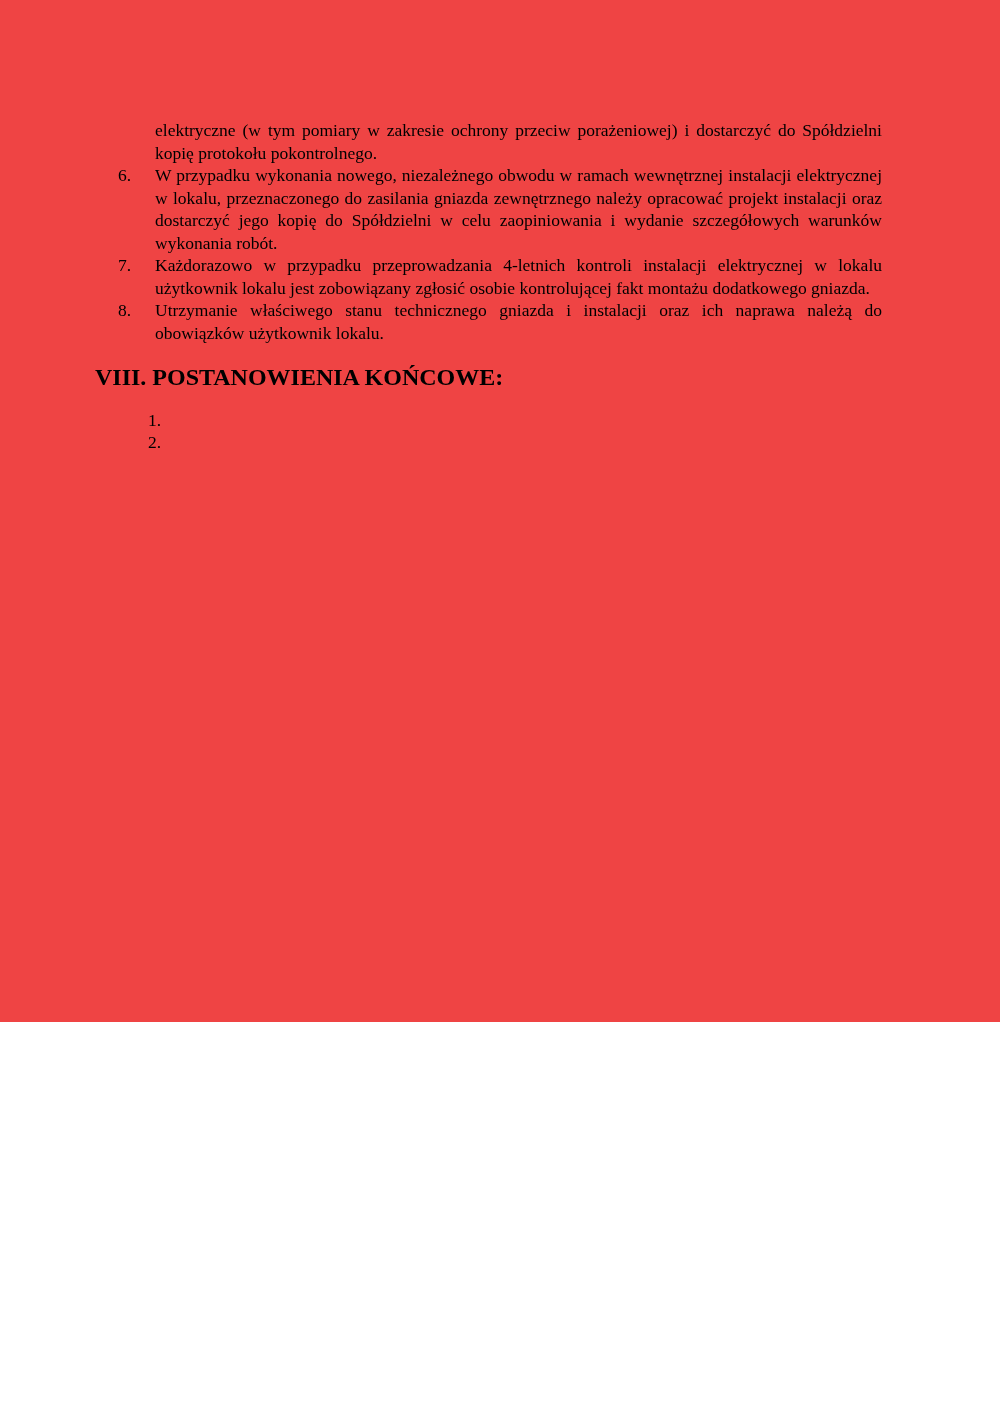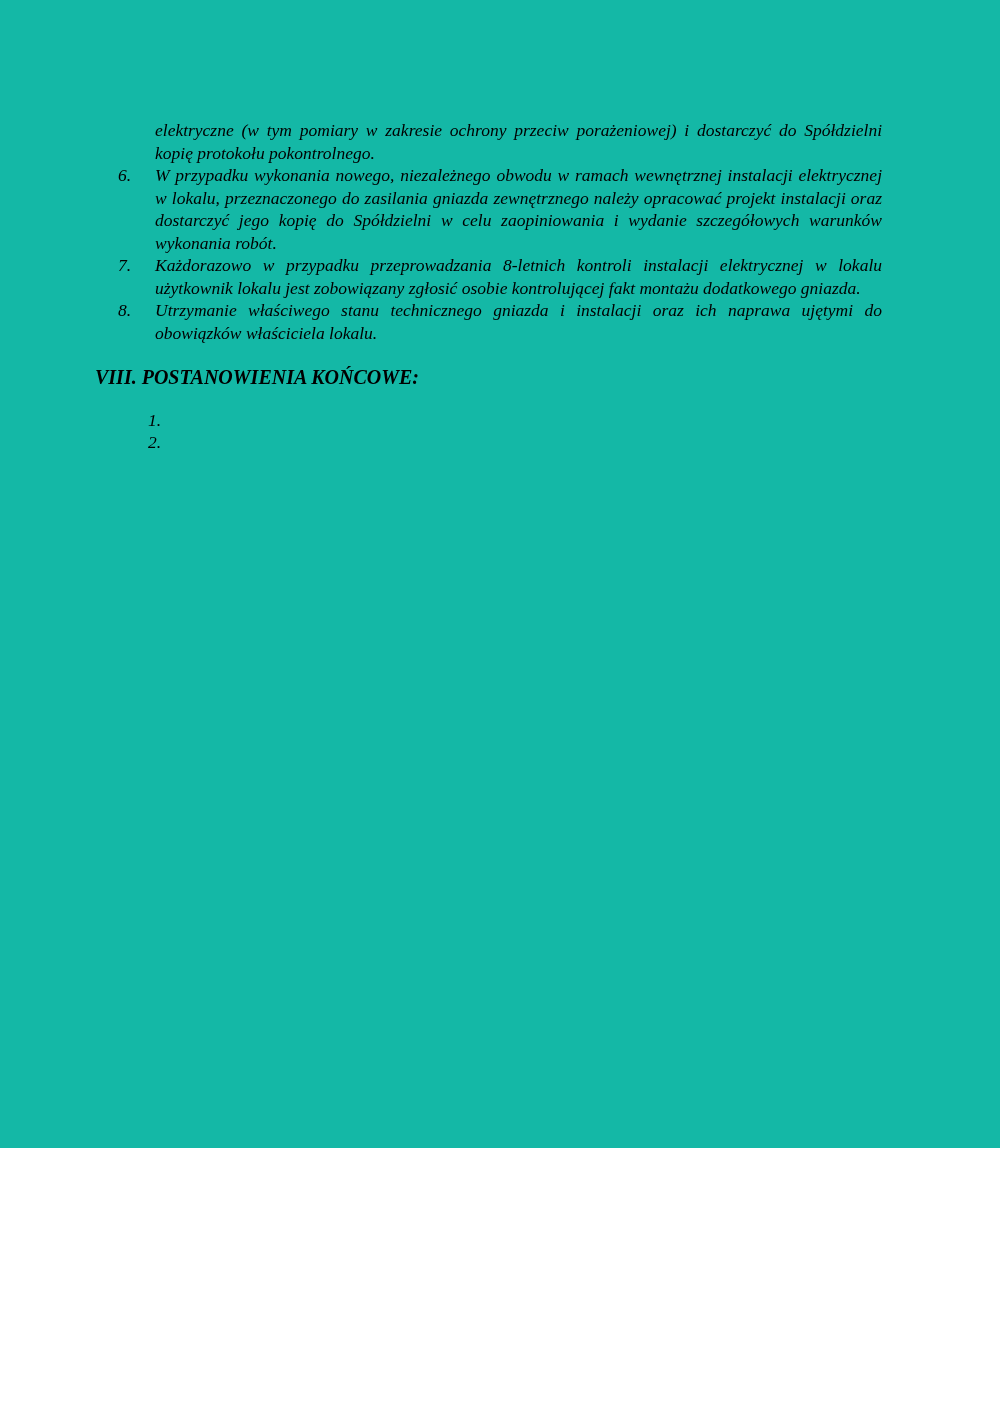--- a/index.html
+++ b/index.html
@@ -3,28 +3,27 @@
 <meta charset="utf-8">
 <style>
   html, body {
     margin: 0;
     padding: 0;
     background: #ffffff;
   }
   .page {
     position: relative;
     width: 1000px;
-    height: 1148px;
-    background: #14b8a6;
+    height: 1022px;
+    background: #ef4444;
     color: #000000;
     font-family: "Liberation Serif", "DejaVu Serif", serif;
     font-size: 17.5px;
     line-height: 22.5px;
     overflow: hidden;
-    font-style: italic;
   }
   .doc-body {
     position: absolute;
     left: 95px;
     top: 119px;
     width: 787px;
   }
   .hang-para {
     margin: 0 0 0 60px;
     text-align: justify;
@@ -47,21 +46,21 @@
   }
   .list-inner .num {
     flex: 0 0 85px;
     padding-left: 53px;
   }
   .txt {
     flex: 1 1 auto;
     text-align: justify;
   }
   .section-heading {
-    font-size: 20px;
+    font-size: 24px;
     font-weight: bold;
     line-height: 22.5px;
     margin: 22px 0 20px 0;
   }
   .footer {
     position: absolute;
     left: 0;
     right: 0;
     top: 1310px;
     text-align: center;
@@ -81,25 +80,25 @@
 
     <p class="hang-para">elektryczne (w tym pomiary w zakresie ochrony przeciw porażeniowej) i dostarczyć do Spółdzielni kopię protokołu pokontrolnego.</p>
 
     <div class="list list-outer">
       <div class="li">
         <span class="num">6.</span>
         <span class="txt">W przypadku wykonania nowego, niezależnego obwodu w ramach wewnętrznej instalacji elektrycznej w lokalu, przeznaczonego do zasilania gniazda zewnętrznego  należy opracować projekt instalacji oraz dostarczyć jego kopię do Spółdzielni w celu zaopiniowania i wydanie szczegółowych warunków wykonania robót.</span>
       </div>
       <div class="li">
         <span class="num">7.</span>
-        <span class="txt">Każdorazowo w przypadku przeprowadzania 8-letnich kontroli instalacji elektrycznej w lokalu użytkownik lokalu jest zobowiązany zgłosić osobie kontrolującej fakt montażu dodatkowego gniazda.</span>
+        <span class="txt">Każdorazowo w przypadku przeprowadzania 4-letnich kontroli instalacji elektrycznej w lokalu użytkownik lokalu jest zobowiązany zgłosić osobie kontrolującej fakt montażu dodatkowego gniazda.</span>
       </div>
       <div class="li">
         <span class="num">8.</span>
-        <span class="txt">Utrzymanie właściwego stanu technicznego gniazda i instalacji oraz ich naprawa ujętymi do obowiązków właściciela lokalu.</span>
+        <span class="txt">Utrzymanie właściwego stanu technicznego gniazda i instalacji oraz ich naprawa należą do obowiązków użytkownik lokalu.</span>
       </div>
     </div>
 
     <h2 class="section-heading">VIII. POSTANOWIENIA KOŃCOWE:</h2>
 
     <div class="list list-inner">
       <div class="li">
         <span class="num">1.</span>
       </div>
       <div class="li">

